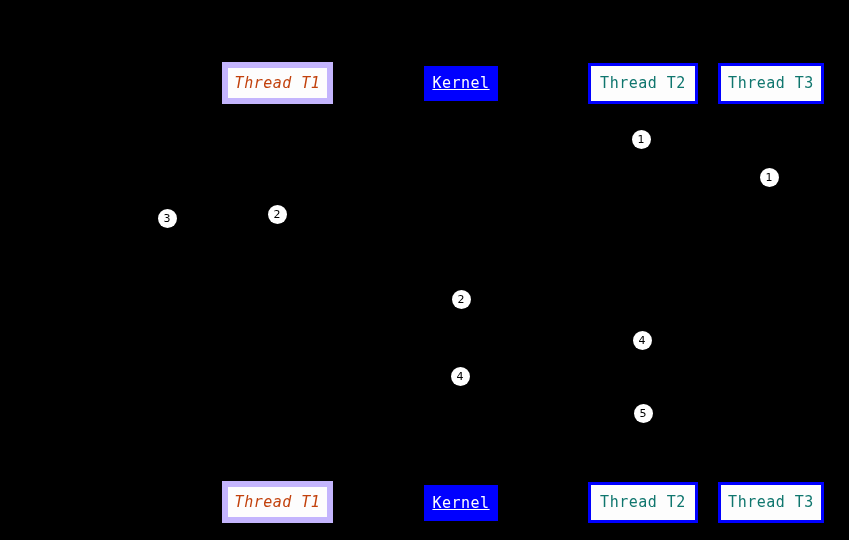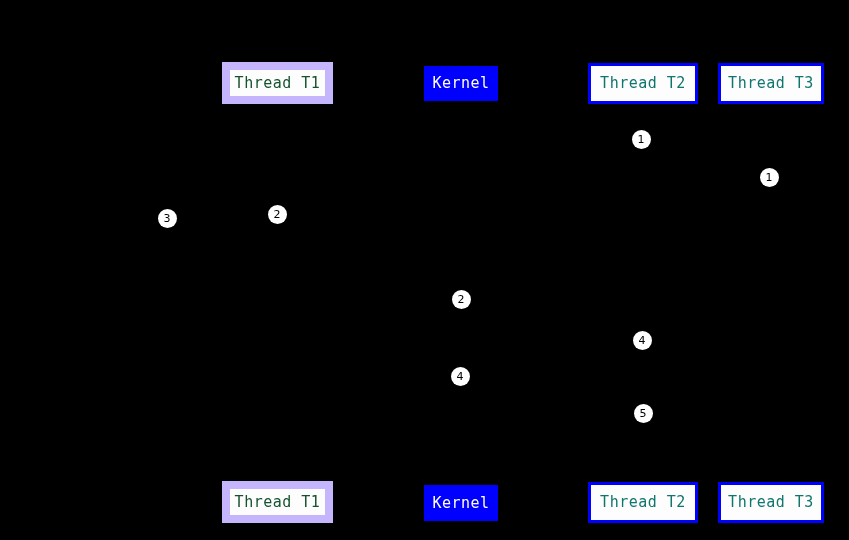--- a/index.html
+++ b/index.html
@@ -24,33 +24,35 @@
     align-items: center;
     justify-content: center;
     background: #ffffff;
     color: #1a1a1a;
     font-size: 15px;
     letter-spacing: 0.5px;
     white-space: nowrap;
     line-height: 1;
   }
   .participant.red {
-    border: 8px solid #c4b5fd;
+    border: 6px solid #c4b5fd;
     background: #fdfdfd;
-    color: #14532d;
+    color: #c2410c;
+    font-style: italic;
   }
   .participant.blue {
     border: 3px solid #0000ff;
     background: #fdfdfd;
     color: #0f766e;
   }
   .participant.filled {
     border: 0 solid #0000ff;
     background: #0000ff;
     color: #ffffff;
+    text-decoration: underline;
   }
   
   .lifeline {
     position: absolute;
     width: 1px;
     background: #000000;
   }
   
   .msg-line {
     position: absolute;

